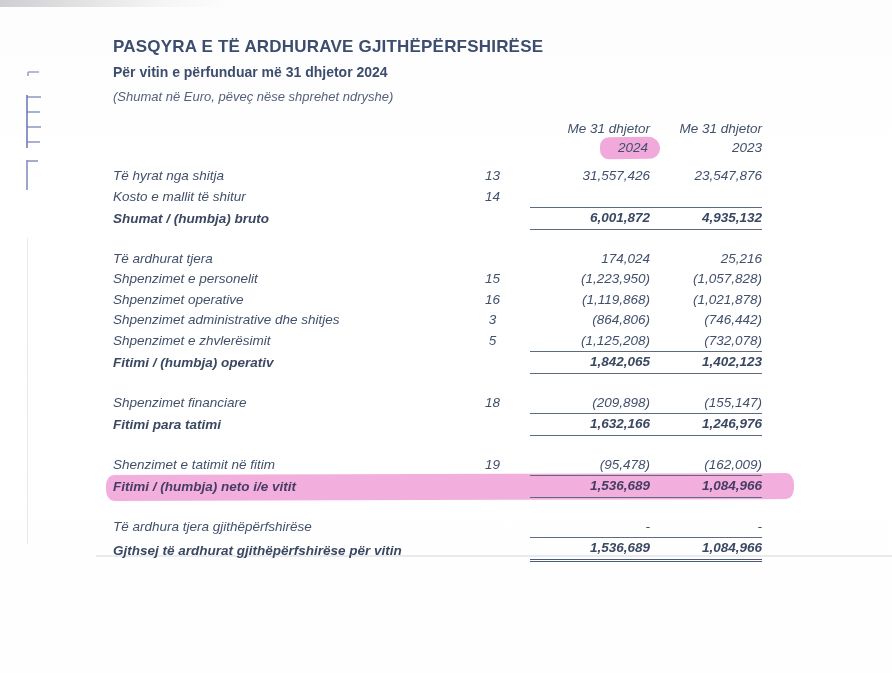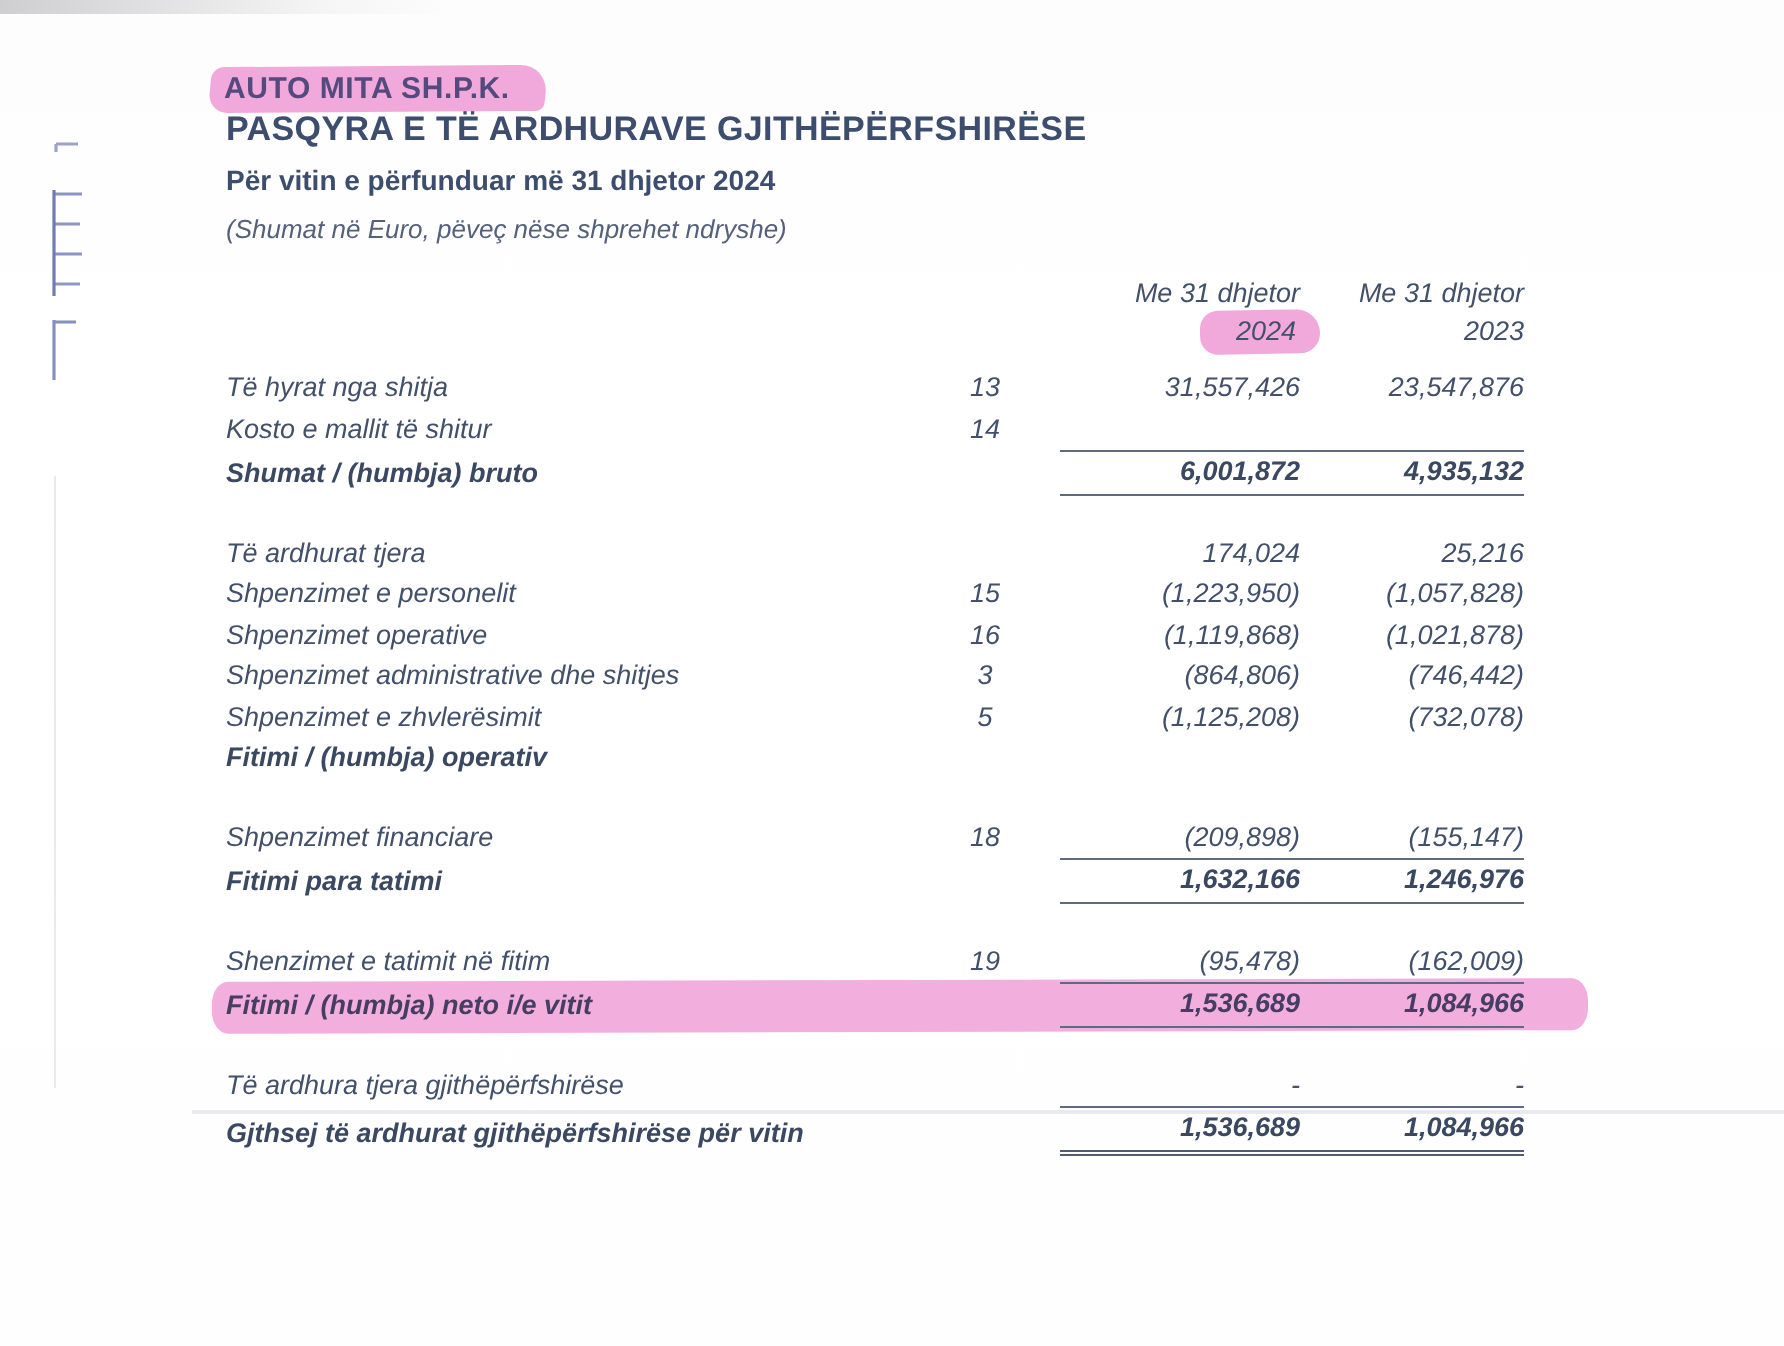--- a/index.html
+++ b/index.html
@@ -69,24 +69,20 @@
         <path d="M13 35 v53"></path>
         <path d="M13 37 h14 M13 52 h13 M13 67 h14 M13 82 h13" opacity="0.8"></path>
         <path d="M13 100 v30 M13 101 h11" opacity="0.85"></path>
       </g>
     </svg>
   </div>
 
   <div class="sheet">
 
     
-    <div class="company-wrap">
-      <span class="band"></span>
-      <span class="company">AUTO MITA SH.P.K.</span>
-    </div>
     <div class="h1">PASQYRA E TË ARDHURAVE GJITHËPËRFSHIRËSE</div>
     <div class="h2">Për vitin e përfunduar më 31 dhjetor 2024</div>
     <div class="euro-note">(Shumat në Euro, pëveç nëse shprehet ndryshe)</div>
 
     
     <div class="thead">
       <div class="trow">
         <div class="c-label"></div>
         <div class="c-note"></div>
         <div class="nums">
@@ -167,20 +163,24 @@
           <div class="c-label">Shpenzimet e zhvlerësimit</div>
           <div class="c-note">5</div>
           <div class="nums">
             <div class="c-v1">(1,125,208)</div>
             <div class="c-v2">(732,078)</div>
           </div>
         </div>
         <div class="row bold">
           <div class="c-label">Fitimi / (humbja) operativ</div>
           <div class="c-note"></div>
+          <div class="nums rt rb">
+            <div class="c-v1">1,842,065</div>
+            <div class="c-v2">1,402,123</div>
+          </div>
         </div>
         <div class="row gap">
           <div class="c-label">Shpenzimet financiare</div>
           <div class="c-note">18</div>
           <div class="nums">
             <div class="c-v1">(209,898)</div>
             <div class="c-v2">(155,147)</div>
           </div>
         </div>
         <div class="row bold">

